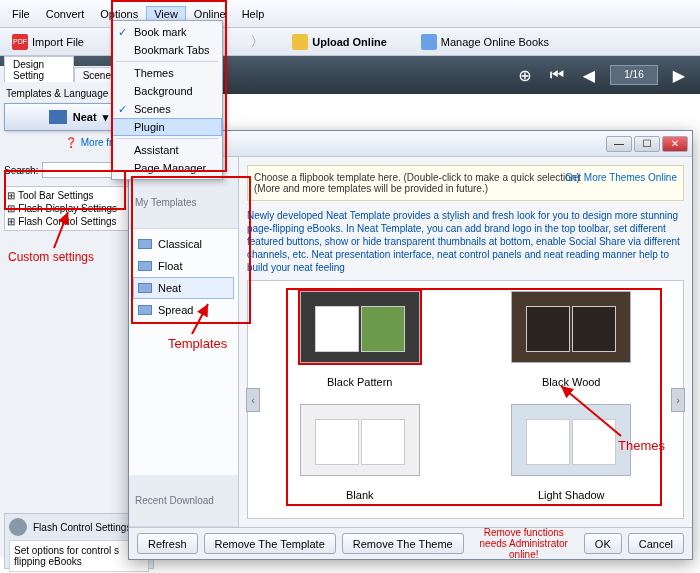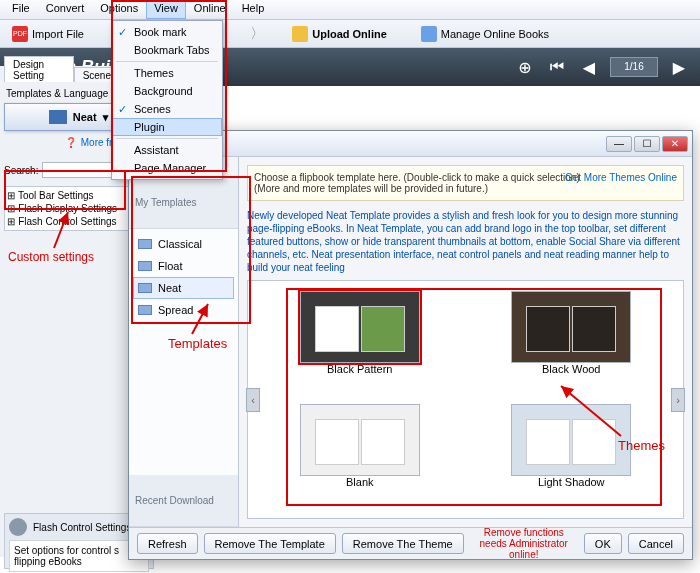--- a/index.html
+++ b/index.html
@@ -1,17 +1,17 @@
 <!DOCTYPE html>
 <html><head>
 <meta charset="utf-8">
 <style>
   * { box-sizing: border-box; font-family: Tahoma, sans-serif; }
   body { margin: 0; width: 700px; height: 573px; background: #fff; overflow: hidden; position: relative; font-size: 11px; }
-  .menubar { height: 20px; background: linear-gradient(#fafcff,#e9edf4); border-bottom: 1px solid #c0c8d8; display: flex; padding: 0 4px; }
+  .menubar { height: 28px; background: linear-gradient(#fafcff,#e9edf4); border-bottom: 1px solid #c0c8d8; display: flex; align-items: center; padding: 0 4px; }
   .menubar .mi { padding: 2px 8px; cursor: default; }
   .menubar .mi.active { background: #cfe3ff; border: 1px solid #8bb5ef; padding: 1px 7px; }
   .toolbar { height: 28px; background: linear-gradient(#f3f6fb,#e4e9f2); border-bottom: 1px solid #c0c8d8; display: flex; align-items: center; padding: 0 6px; gap: 22px; }
   .tb-btn { display: flex; align-items: center; gap: 4px; padding: 2px 6px; }
   .pdf-ico { width: 16px; height: 16px; background: #d33; border-radius: 2px; font-size: 7px; color: #fff; display: flex; align-items: center; justify-content: center; }
   .arrow-sep { color: #888; font-size: 14px; }
   .upload-ico, .manage-ico { width: 16px; height: 16px; background: #f0c040; border-radius: 2px; }
   .manage-ico { background: #6aa0e8; }
   .titlebar { height: 38px; background: linear-gradient(#4a5a6a,#2b3640); display: flex; align-items: center; padding: 0 10px; gap: 10px; color: #fff; }
   .titlebar .logo { font-size: 18px; font-weight: bold; font-style: italic; }
@@ -52,21 +52,21 @@
   .dlg-left .sec { padding: 20px 6px; color: #6a7686; font-size: 10px; border-bottom: 1px solid #d4dbe6; background: #e8ecf3; }
   .tpl-list { flex: 1; background: #fbfcfe; padding: 4px; }
   .tpl-item { display: flex; align-items: center; gap: 6px; padding: 4px; border: 1px solid transparent; }
   .tpl-item.sel { background: #e8f0ff; border: 1px solid #9bbce8; }
   .tpl-ico { width: 14px; height: 10px; background: #8aaee0; border: 1px solid #5a84c0; }
   .dlg-right { flex: 1; display: flex; flex-direction: column; }
   .info-box { margin: 8px; padding: 6px; background: #fffef0; border: 1px solid #d8d4b0; font-size: 10px; color: #333; position: relative; }
   .info-box .get-more { position: absolute; right: 6px; top: 6px; color: #0066cc; }
   .desc-box { margin: 0 8px 6px 8px; font-size: 10px; color: #0050b0; line-height: 1.3; }
   .theme-grid { flex: 1; margin: 0 8px 8px 8px; background: #fff; border: 1px solid #c0c8d8; display: grid; grid-template-columns: 1fr 1fr; grid-template-rows: 1fr 1fr; gap: 0; padding: 6px; position: relative; }
-  .theme-cell { display: flex; flex-direction: column; align-items: center; justify-content: flex-start; gap: 0; padding: 4px; }
+  .theme-cell { display: flex; flex-direction: column; align-items: center; justify-content: flex-start; gap: 13px; padding: 4px; }
   .theme-cell .thumb { width: 120px; height: 72px; border: 1px solid #aab4c4; background: #3a3a3a; position: relative; }
   .theme-cell.light .thumb { background: #d6e0ea; }
   .theme-cell.blank .thumb { background: #f0f0f0; }
   .theme-cell .thumb .pg { position: absolute; top: 14px; bottom: 10px; background: #fff; border: 1px solid #ccc; }
   .theme-cell .thumb .pg.l { left: 14px; width: 44px; }
   .theme-cell .thumb .pg.r { right: 14px; width: 44px; }
   .theme-cell.sel .thumb { outline: 2px solid #d00; }
   .nav-arrow { position: absolute; top: 50%; width: 14px; height: 24px; background: #d0d6e0; border: 1px solid #a0acc0; display: flex; align-items: center; justify-content: center; color: #666; transform: translateY(-50%); }
   .nav-arrow.l { left: -2px; }
   .nav-arrow.r { right: -2px; }

